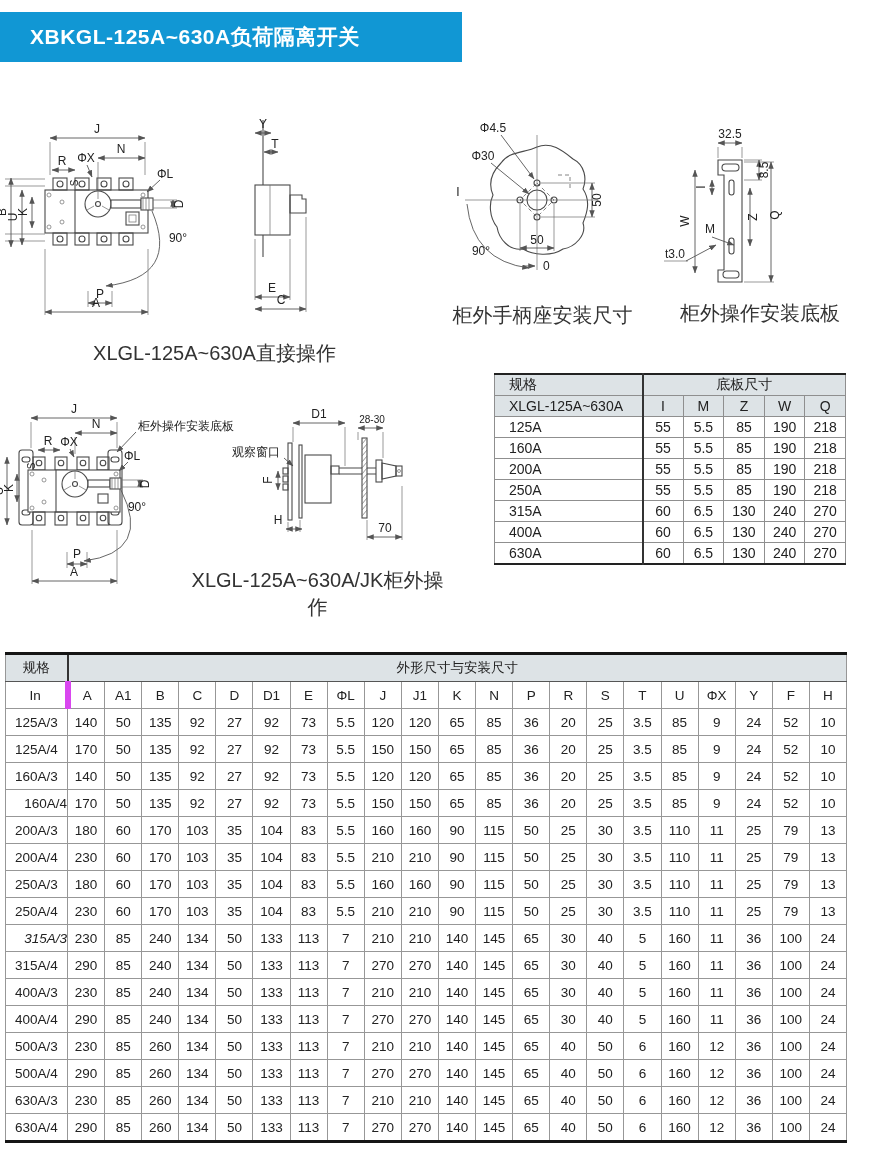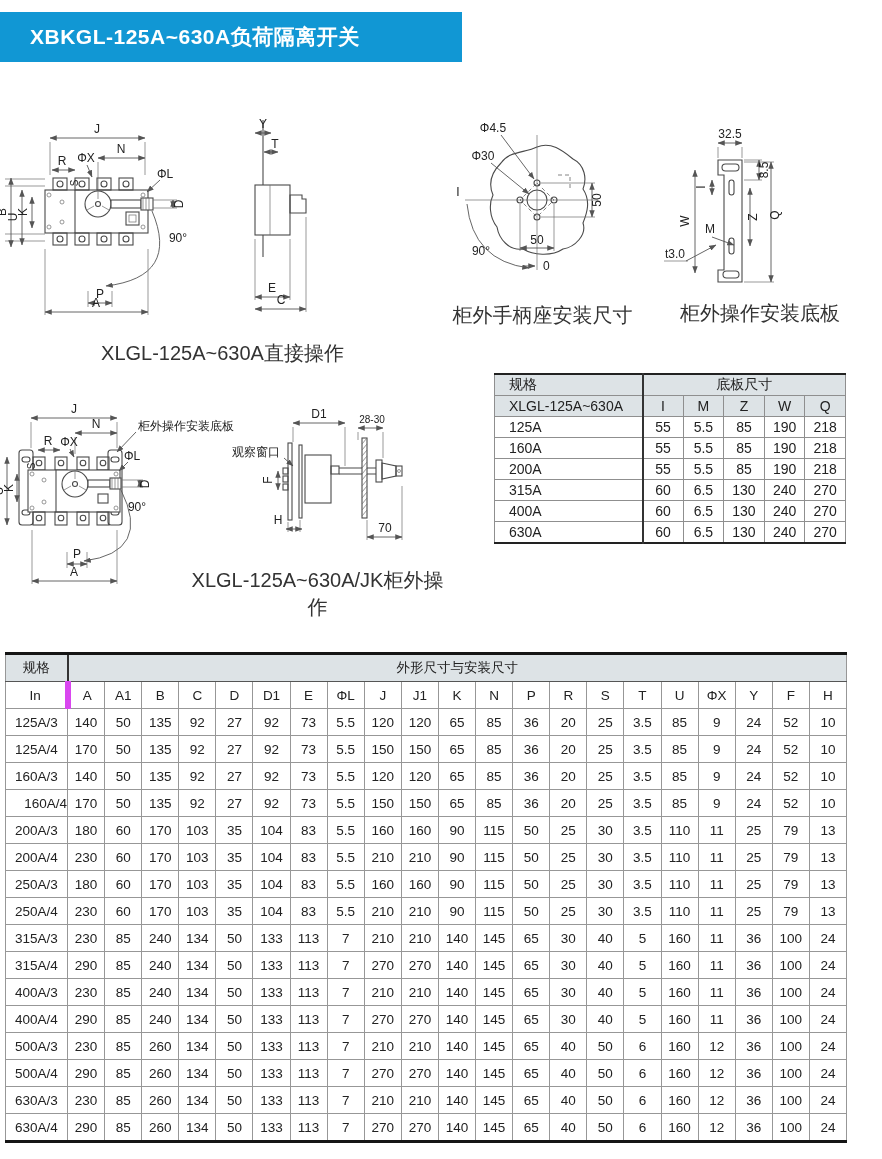--- a/index.html
+++ b/index.html
@@ -139,21 +139,21 @@
       <line class="th" x1="270" y1="90" x2="270" y2="140"></line>
       <path class="ln" d="M290,100 h12 v4 h4 v14 h-16 Z"></path>
       <line class="ln" x1="263" y1="140" x2="263" y2="162"></line>
       <path class="th" d="M255,144V205 M290,144V205 M306,122V217"></path>
       <line class="dim" x1="255" y1="202" x2="290" y2="202" marker-start="url(#m1)" marker-end="url(#m1)"></line>
       <text class="lb" x="272" y="197" text-anchor="middle">E</text>
       <line class="dim" x1="255" y1="214" x2="306" y2="214" marker-start="url(#m1)" marker-end="url(#m1)"></line>
       <text class="lb" x="281" y="209" text-anchor="middle">C</text>
     </g>
   </svg>
-  <div class="cap" style="left:95px;top:340px;width:255px">XLGL-125A~630A直接操作</div>
+  <div class="cap" style="left:87px;top:340px;width:255px">XLGL-125A~630A直接操作</div>
 
   <svg style="left:445px;top:103px" width="200" height="200" viewBox="0 0 200 200">
     <defs>
       <marker id="m2" viewBox="0 0 8 6" refX="7.5" refY="3" markerWidth="8" markerHeight="6" orient="auto-start-reverse">
           <path d="M0,0L8,3L0,6Z" fill="#555"></path>
         </marker>
     </defs>
     <g>
       <path class="ln" d="M56,60 C64,48 80,50 92,44 C106,38 118,48 128,56 C140,62 142,76 138,86 C146,98 142,110 138,120 C142,132 130,144 118,146 C106,154 88,152 78,146 C64,148 54,136 52,124 C44,114 44,100 48,92 C42,78 48,68 56,60 Z"></path>
       <line class="th" x1="20" y1="97" x2="153" y2="97"></line>
@@ -391,20 +391,28 @@
         </tr>
         <tr>
           <td class="spec">200A</td>
           <td>55</td>
           <td>5.5</td>
           <td>85</td>
           <td>190</td>
           <td>218</td>
         </tr>
         <tr>
+          <td class="spec">250A</td>
+          <td>55</td>
+          <td>5.5</td>
+          <td>85</td>
+          <td>190</td>
+          <td>218</td>
+        </tr>
+        <tr>
           <td class="spec">315A</td>
           <td>60</td>
           <td>6.5</td>
           <td>130</td>
           <td>240</td>
           <td>270</td>
         </tr>
         <tr>
           <td class="spec">400A</td>
           <td>60</td>
@@ -666,21 +674,21 @@
           <td>25</td>
           <td>30</td>
           <td>3.5</td>
           <td>110</td>
           <td>11</td>
           <td>25</td>
           <td>79</td>
           <td>13</td>
         </tr>
         <tr>
-          <td class="spec" style="text-align: center; padding-left: 0px; border-right: 1px solid rgb(151, 151, 151);">315A/3</td>
+          <td class="spec" style="text-align: right; padding-left: 0px; border-right: 1px solid rgb(151, 151, 151); font-style: italic;">315A/3</td>
           <td>230</td>
           <td>85</td>
           <td>240</td>
           <td>134</td>
           <td>50</td>
           <td>133</td>
           <td>113</td>
           <td>7</td>
           <td>210</td>
           <td>210</td>

